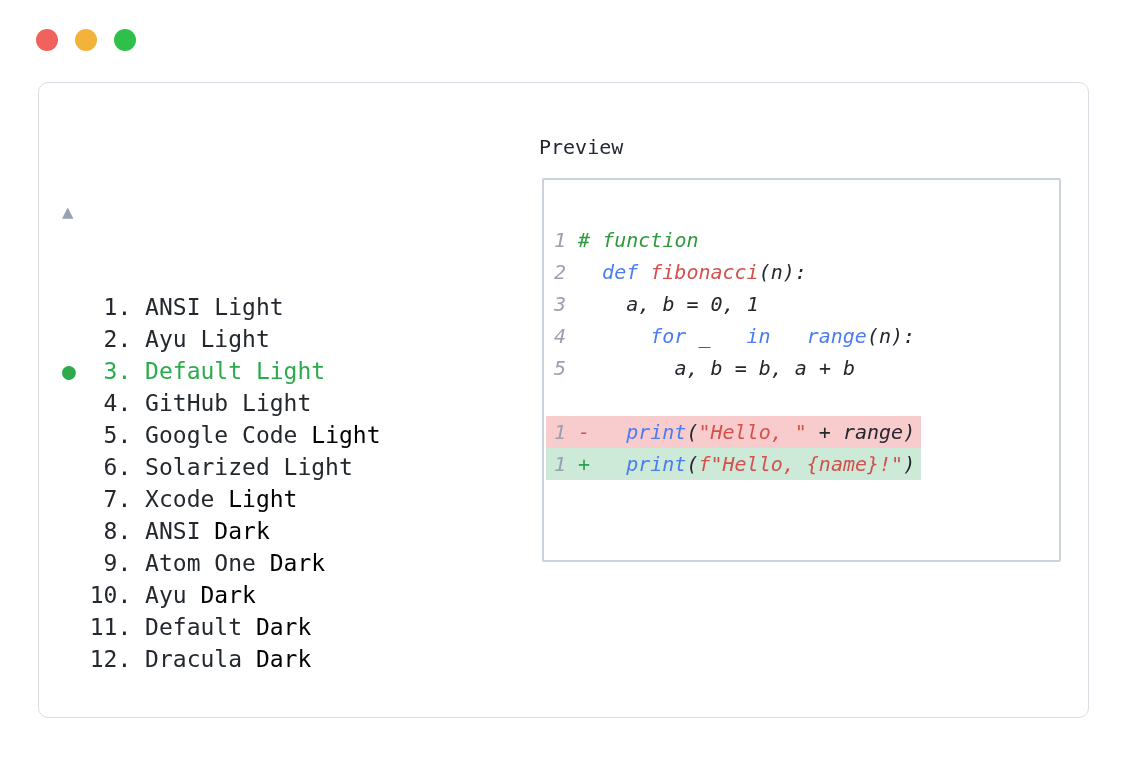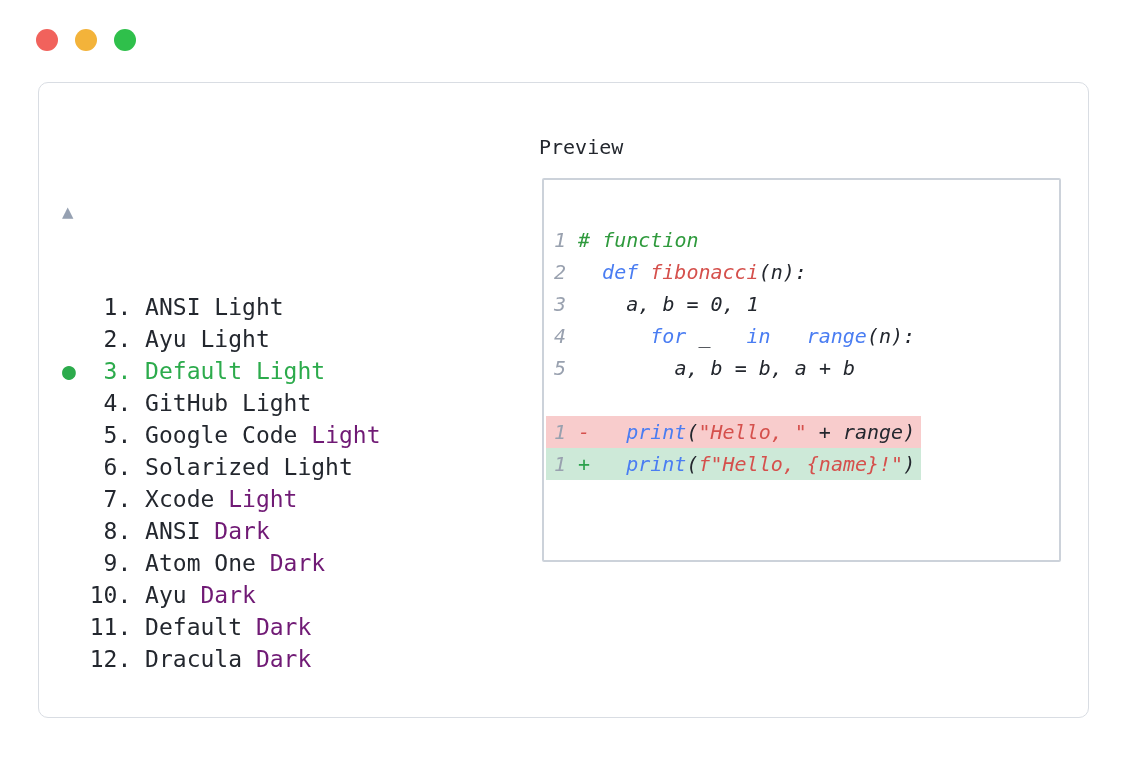--- a/index.html
+++ b/index.html
@@ -17,21 +17,21 @@
     box-sizing:border-box;border:1.5px solid #d9dde3;border-radius:10px;
     background:#ffffff;
   }
   .left-col{
     position:absolute;left:23px;top:48px;
     font-size:23px;line-height:32px;color:#23272e;white-space:pre;
   }
   .line{height:32px;}
   .arrow-up{color:#96a1b2;font-size:19px;}
   .green{color:#2cab4c;}
-  .muted{color:#701a75;}
+  .muted{color:#000000;}
   .theme-row{cursor:default;}
   
   .right-col{
     position:absolute;left:500px;top:48px;
     font-size:20px;line-height:32px;color:#23272e;
   }
   .preview-label{height:32px;white-space:pre;}
   .code-box{
     margin-top:15px;margin-left:3px;width:519px;height:384px;
     box-sizing:border-box;border:2px solid #ccd2da;border-radius:2px;

